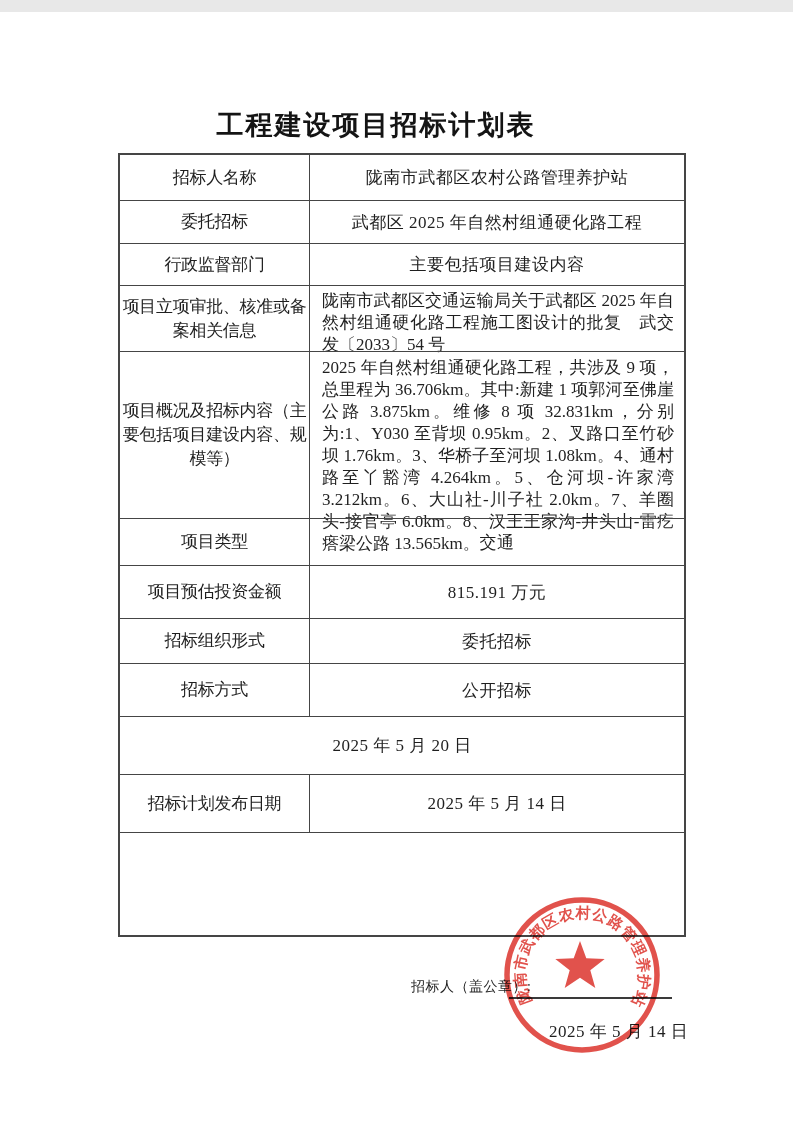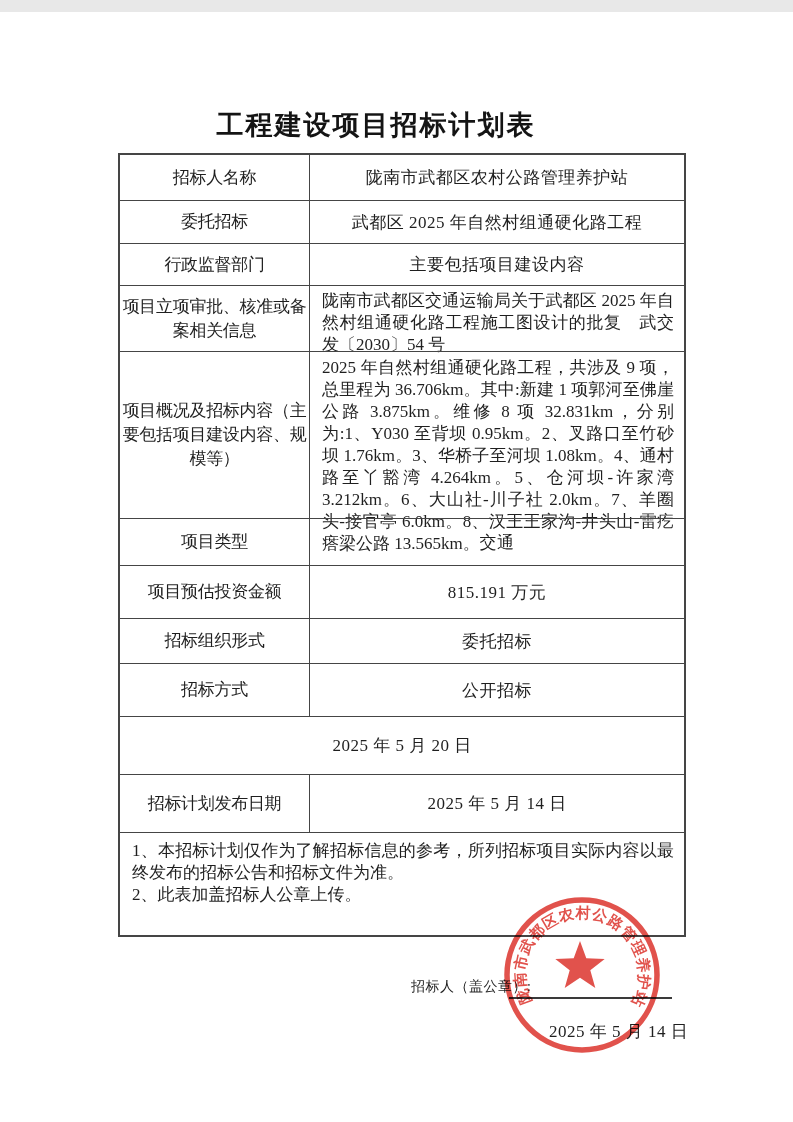--- a/index.html
+++ b/index.html
@@ -123,21 +123,21 @@
     <div class="tr h43">
       <div class="td lbl">委托招标</div>
       <div class="td val v-center">武都区 2025 年自然村组通硬化路工程</div>
     </div>
     <div class="tr h42">
       <div class="td lbl">行政监督部门</div>
       <div class="td val v-center">主要包括项目建设内容</div>
     </div>
     <div class="tr h66">
       <div class="td lbl">项目立项审批、核准或备案相关信息</div>
-      <div class="td val v-left">陇南市武都区交通运输局关于武都区 2025 年自然村组通硬化路工程施工图设计的批复　武交发〔2030〕54 号</div>
+      <div class="td val v-left">陇南市武都区交通运输局关于武都区 2025 年自然村组通硬化路工程施工图设计的批复　武交发〔2033〕54 号</div>
     </div>
     <div class="tr h167">
       <div class="td lbl">项目概况及招标内容（主要包括项目建设内容、规模等）</div>
       <div class="td val v-left r4">2025 年自然村组通硬化路工程，共涉及 9 项，总里程为 36.706km。其中:新建 1 项郭河至佛崖公路 3.875km。维修 8 项 32.831km，分别为:1、Y030 至背坝 0.95km。2、叉路口至竹砂坝 1.76km。3、华桥子至河坝 1.08km。4、通村路至丫豁湾 4.264km。5、仓河坝-许家湾 3.212km。6、大山社-川子社 2.0km。7、羊圈头-接官亭 6.0km。8、汉王王家沟-井头山-雷疙瘩梁公路 13.565km。</div>
     </div>
     <div class="tr h47">
       <div class="td lbl">项目类型</div>
       <div class="td val v-center">交通</div>
     </div>
     <div class="tr h53">
@@ -153,22 +153,20 @@
       <div class="td val v-center">公开招标</div>
     </div>
     <div class="tr h58">
       <div class="td val v-center">2025 年 5 月 20 日</div>
     </div>
     <div class="tr h58">
       <div class="td lbl">招标计划发布日期</div>
       <div class="td val v-center">2025 年 5 月 14 日</div>
     </div>
     <div class="tr h103">
-      <div class="td val v-left v-pre r12">1、本招标计划仅作为了解招标信息的参考，所列招标项目实际内容以最终发布的招标公告和招标文件为准。
-2、此表加盖招标人公章上传。</div>
     </div>
   </div>
 
   <div class="signature">招标人（盖公章）:</div>
   <div class="sig-line"></div>
   <div class="sign-date">2025 年 5 月 14 日</div>
 
   <svg class="seal" viewBox="0 0 170 170" xmlns="http://www.w3.org/2000/svg">
     <defs>
       <path id="sealArc" d="M 34.7 111.7 A 57 57 0 1 1 135.3 111.7" fill="none"></path>

